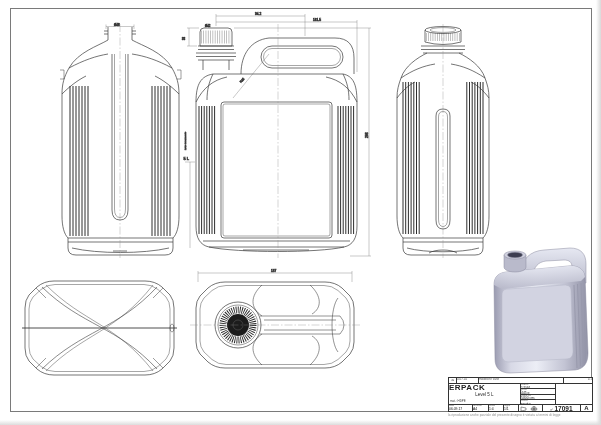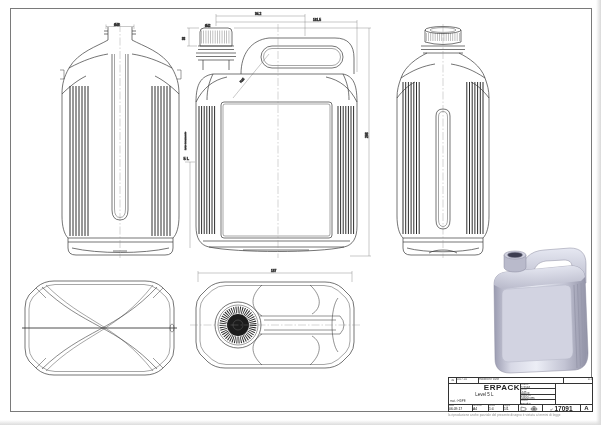--- a/index.html
+++ b/index.html
@@ -11,21 +11,21 @@
   .edge-r{position:absolute;right:0;top:0;width:5px;height:100%;background:linear-gradient(to right,rgba(255,255,255,0),#d9d9d9);}
   .edge-b{position:absolute;left:0;bottom:0;width:100%;height:5px;background:linear-gradient(to bottom,rgba(255,255,255,0),#dcdcdc);}
   svg{position:absolute;overflow:visible;}
   svg text{font-family:"Liberation Sans", sans-serif;fill:#444;}
   
   #titleblock{
     position:absolute;left:448px;top:377px;width:145px;height:35px;
     border:1px solid #333;box-sizing:border-box;background:#fff;font-size:4px;line-height:1.1;color:#222;
   }
   #titleblock .cell{position:absolute;border-right:0.5px solid #333;border-bottom:0.5px solid #333;box-sizing:border-box;overflow:hidden;}
-  .tb-name{font-weight:bold;font-size:8px;text-align:right;letter-spacing:0.5px;}
+  .tb-name{font-weight:bold;font-size:8px;text-align:left;letter-spacing:0.5px;}
   .tb-sub{font-size:4.5px;text-align:center;}
   .tb-mat{font-size:3px;color:#444;}
   .lbl{font-size:2.6px;color:#666;display:block;}
   .val{font-size:3.4px;color:#111;display:block;}
   .big-num{font-weight:bold;font-size:6.5px;}
   .rev-letter{font-weight:bold;font-size:6px;text-align:center;}
   #footer-micro{
     position:absolute;left:448px;top:413px;width:145px;height:5px;
     font-size:3px;color:#8a8a8a;white-space:nowrap;overflow:hidden;letter-spacing:0.1px;
   }

